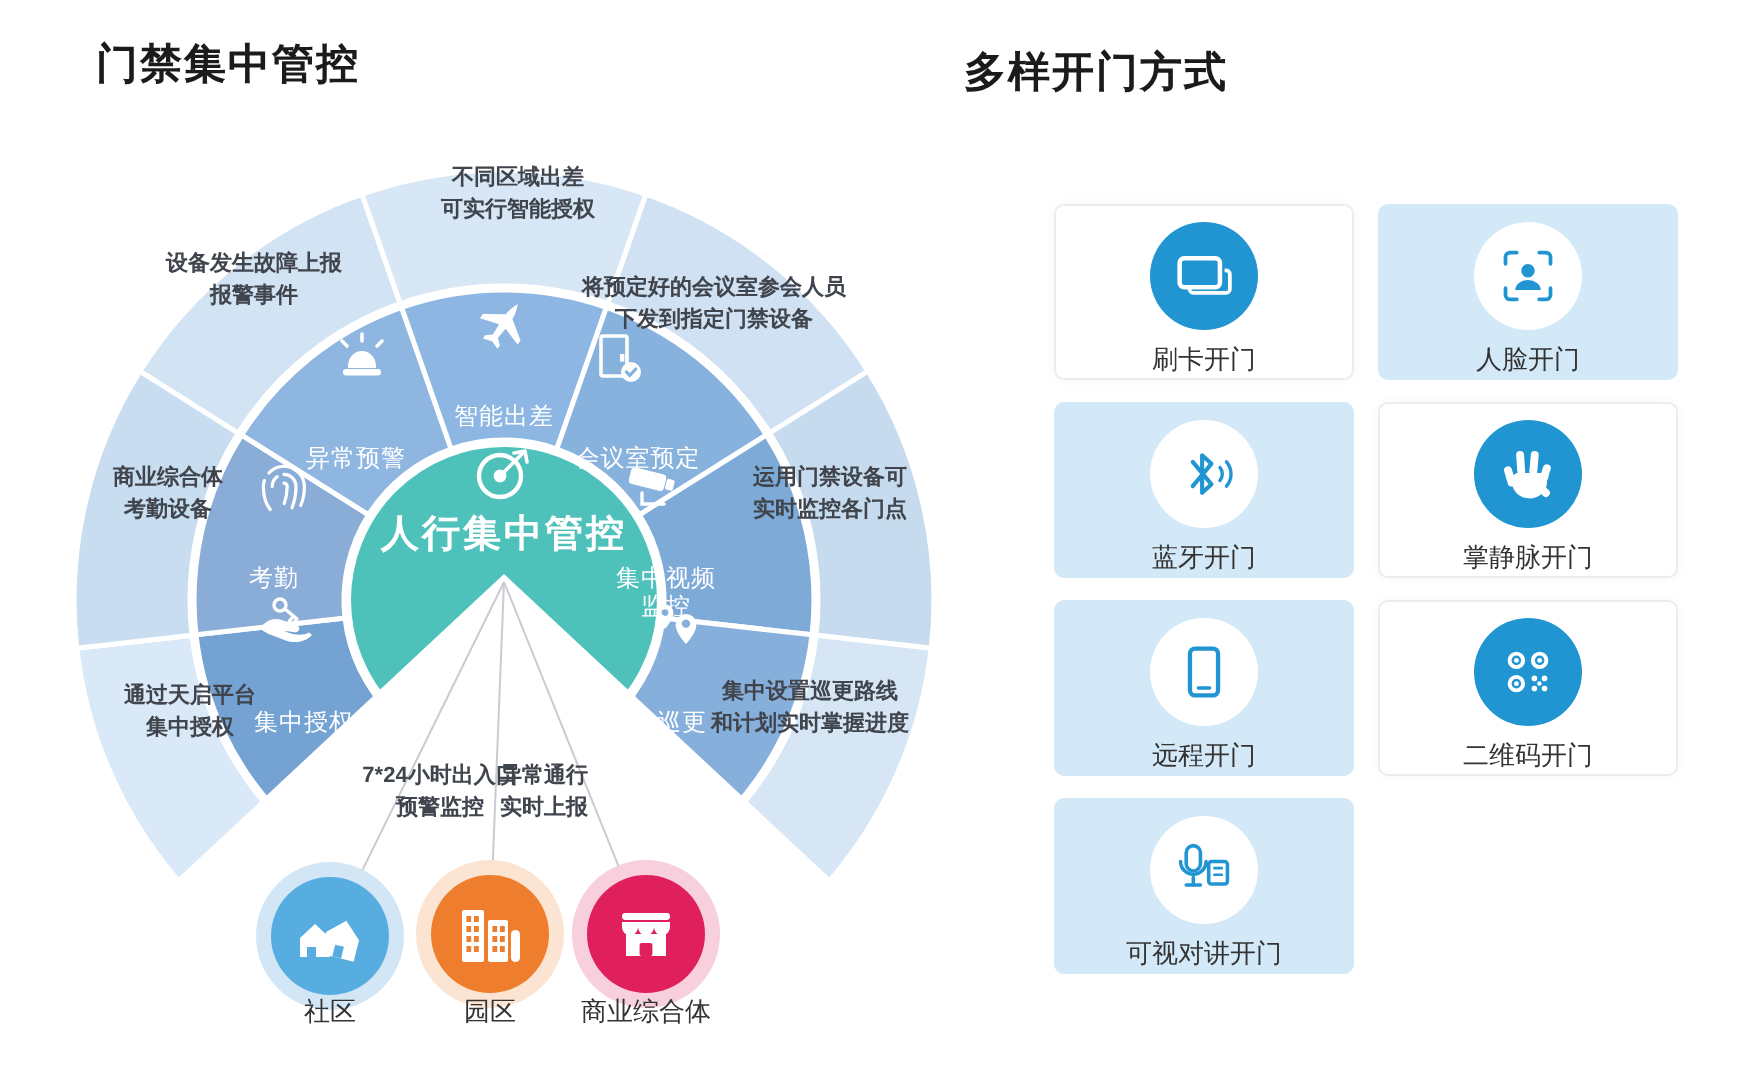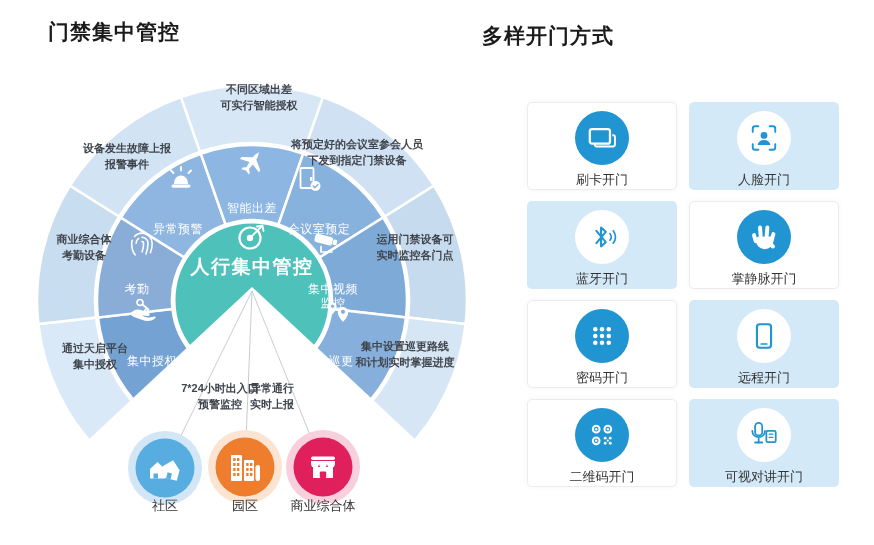--- a/index.html
+++ b/index.html
@@ -177,21 +177,21 @@
       <div>和计划实时掌握进度</div>
     </div>
     <div class="overlay outer-text" style="left:65px;top:286px;">
       <div>通过天启平台</div>
       <div>集中授权</div>
     </div>
     <div class="overlay outer-text" style="left:54px;top:177px;">
       <div>商业综合体</div>
       <div>考勤设备</div>
     </div>
-    <div class="overlay outer-text" style="left:97px;top:86px;font-family:Liberation Serif, serif;">
+    <div class="overlay outer-text" style="left:97px;top:70px;font-family:Liberation Serif, serif;">
       <div>设备发生故障上报</div>
       <div>报警事件</div>
     </div>
 
     <div class="overlay inner-label" style="left:222px;top:114px;">
       <div>智能出差</div>
       <div></div>
     </div>
     <div class="overlay inner-label" style="left:289px;top:135px;">
       <div>会议室预定</div>
@@ -281,38 +281,20 @@
             <rect x="0.6" y="-12.5" width="4.2" height="13" rx="2.1" transform="rotate(5)"></rect>
             <rect x="6.6" y="-8" width="4.2" height="10" rx="2.1" transform="rotate(17)"></rect>
             <rect x="7" y="-1" width="9" height="4.2" rx="2.1" transform="rotate(42)"></rect>
             <path d="M-9.5,1.5 c0,0 1,1.5 1,3 a9.3,8.5 0 0 0 18.6,0 c0,-1.5 1,-3 1,-3 l-3,-2 h-14 z"></path>
           </g>
         </svg>
       </div>
       <div class="card-label">掌静脉开门</div>
     </div>
 
-    <div class="card card-white">
-      <div class="card-circle">
-        <svg width="30" height="30" viewBox="-16 -16 32 32">
-          <g fill="#fff">
-            <circle cx="-7.2" cy="-7.2" r="2.4"></circle>
-              <circle cx="0" cy="-7.2" r="2.4"></circle>
-              <circle cx="7.2" cy="-7.2" r="2.4"></circle>
-            <circle cx="-7.2" cy="0" r="2.4"></circle>
-              <circle cx="0" cy="0" r="2.4"></circle>
-              <circle cx="7.2" cy="0" r="2.4"></circle>
-            <circle cx="-7.2" cy="7.2" r="2.4"></circle>
-              <circle cx="0" cy="7.2" r="2.4"></circle>
-              <circle cx="7.2" cy="7.2" r="2.4"></circle>
-          </g>
-        </svg>
-      </div>
-      <div class="card-label">密码开门</div>
-    </div>
 
     <div class="card card-blue" style="background:#d3e9f8;">
       <div class="card-circle">
         <svg width="30" height="30" viewBox="-16 -16 32 32">
           <rect x="-7.5" y="-12.5" width="15" height="25" rx="2.8" fill="none" stroke="#2095d2" stroke-width="2.3"></rect>
           <path d="M-3,8.5 h6" stroke="#2095d2" stroke-width="1.8" stroke-linecap="round"></path>
         </svg>
       </div>
       <div class="card-label">远程开门</div>
     </div>

